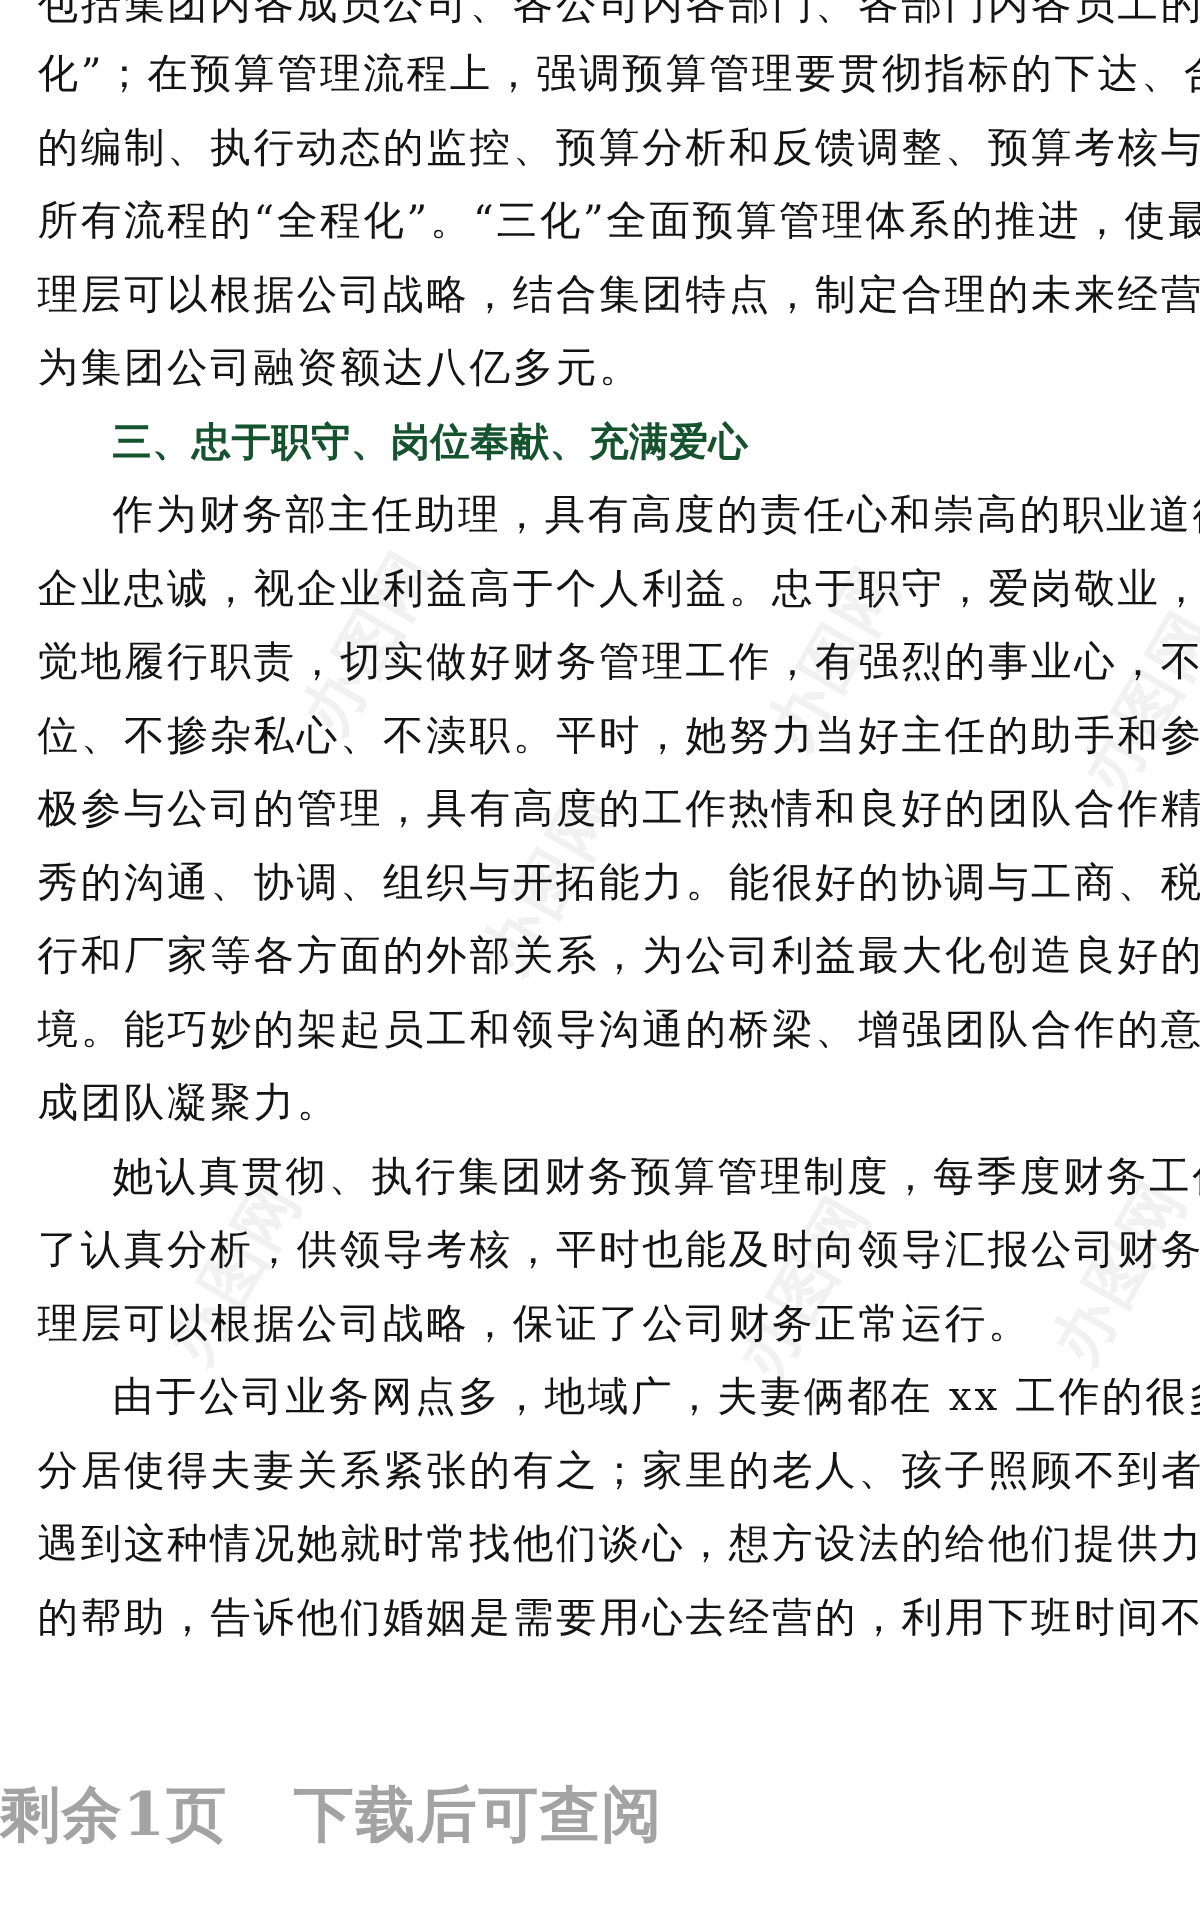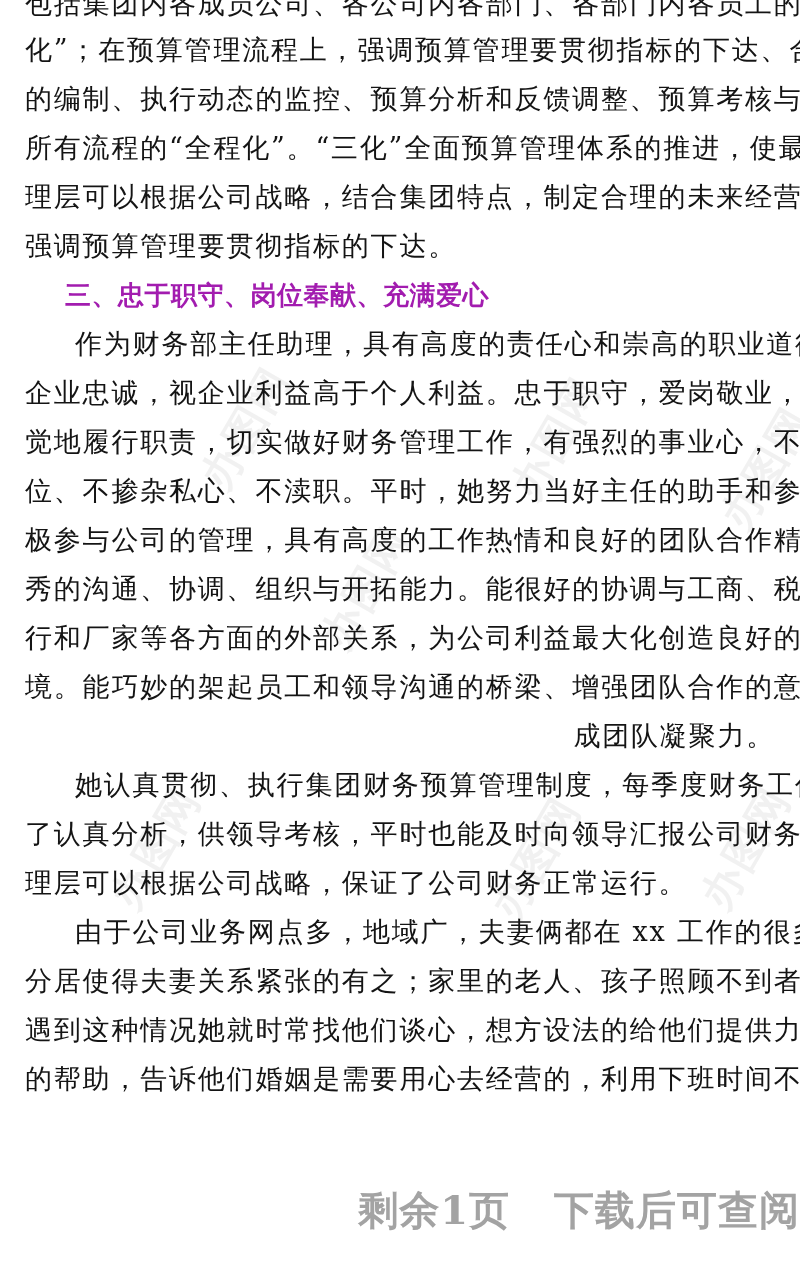--- a/index.html
+++ b/index.html
@@ -35,47 +35,47 @@
     }
     .line.justify {
       text-align: justify;
       text-align-last: justify;
     }
     .line.indent {
       left: 75px;
       width: 700px;
     }
     .line.heading {
-      left: 65px;
+      left: 75px;
       width: 700px;
       font-family: "DejaVu Sans", "Liberation Sans", sans-serif;
       font-weight: bold;
       font-size: 26px;
       letter-spacing: 0.5px;
-      color: #a21caf;
+      color: #14532d;
     }
     .watermark {
       position: absolute;
       font-family: "DejaVu Sans", "Liberation Sans", sans-serif;
       font-size: 42px;
       font-weight: bold;
       color: rgba(180, 180, 180, 0.18);
       transform: rotate(-60deg);
       transform-origin: center center;
       white-space: nowrap;
       pointer-events: none;
       letter-spacing: 2px;
     }
     .footer-banner {
       position: absolute;
       left: 0;
       top: 1180px;
       width: 800px;
       height: 60px;
-      text-align: right;
+      text-align: left;
       font-family: "DejaVu Serif", "Liberation Serif", serif;
       font-weight: bold;
       font-size: 40px;
       line-height: 60px;
       color: #a3a3a3;
       letter-spacing: 1px;
     }
     .footer-banner .gap {
       display: inline-block;
       width: 44px;
@@ -93,31 +93,31 @@
       <div class="watermark" style="left: 470px; top: 830px;">办图网</div>
       <div class="watermark" style="left: 700px; top: 440px;">办图网</div>
       <div class="watermark" style="left: 680px; top: 820px;">办图网</div>
     </div>
   <div id="text-lines">
       <div class="line justify" style="top: -16px;">包括集团内各成员公司、各公司内各部门、各部门内各员工的“位置</div>
       <div class="line justify" style="top: 30px;">化”；在预算管理流程上，强调预算管理要贯彻指标的下达、合并预算</div>
       <div class="line justify" style="top: 79px;">的编制、执行动态的监控、预算分析和反馈调整、预算考核与评价等</div>
       <div class="line justify" style="top: 128px;">所有流程的“全程化”。“三化”全面预算管理体系的推进，使最高管</div>
       <div class="line justify" style="top: 177px;">理层可以根据公司战略，结合集团特点，制定合理的未来经营目标。</div>
-      <div class="line" style="top: 226px;">强调预算管理要贯彻指标的下达。</div>
+      <div class="line" style="top: 226px;">为集团公司融资额达八亿多元。</div>
       <div class="line heading" style="top: 275px;">三、忠于职守、岗位奉献、充满爱心</div>
       <div class="line justify indent" style="top: 324px;">作为财务部主任助理，具有高度的责任心和崇高的职业道德，对</div>
       <div class="line justify" style="top: 373px;">企业忠诚，视企业利益高于个人利益。忠于职守，爱岗敬业，认真自</div>
       <div class="line justify" style="top: 422px;">觉地履行职责，切实做好财务管理工作，有强烈的事业心，不擅权越</div>
       <div class="line justify" style="top: 471px;">位、不掺杂私心、不渎职。平时，她努力当好主任的助手和参谋，积</div>
       <div class="line justify" style="top: 520px;">极参与公司的管理，具有高度的工作热情和良好的团队合作精神、优</div>
       <div class="line justify" style="top: 569px;">秀的沟通、协调、组织与开拓能力。能很好的协调与工商、税务、银</div>
       <div class="line justify" style="top: 618px;">行和厂家等各方面的外部关系，为公司利益最大化创造良好的外部环</div>
       <div class="line justify" style="top: 667px;">境。能巧妙的架起员工和领导沟通的桥梁、增强团队合作的意识，形</div>
-      <div class="line" style="top: 716px; text-align: right;">成团队凝聚力。</div>
+      <div class="line" style="top: 716px;">成团队凝聚力。</div>
       <div class="line justify indent" style="top: 765px;">她认真贯彻、执行集团财务预算管理制度，每季度财务工作都作</div>
       <div class="line justify" style="top: 814px;">了认真分析，供领导考核，平时也能及时向领导汇报公司财务情况，</div>
       <div class="line" style="top: 863px;">理层可以根据公司战略，保证了公司财务正常运行。</div>
       <div class="line justify indent" style="top: 912px;">由于公司业务网点多，地域广，夫妻俩都在 xx 工作的很多，两地</div>
       <div class="line justify" style="top: 961px;">分居使得夫妻关系紧张的有之；家里的老人、孩子照顾不到者有之；</div>
       <div class="line justify" style="top: 1010px;">遇到这种情况她就时常找他们谈心，想方设法的给他们提供力所能及</div>
       <div class="line justify" style="top: 1059px;">的帮助，告诉他们婚姻是需要用心去经营的，利用下班时间不厌其烦</div>
     </div>
 
   <div class="footer-banner">

